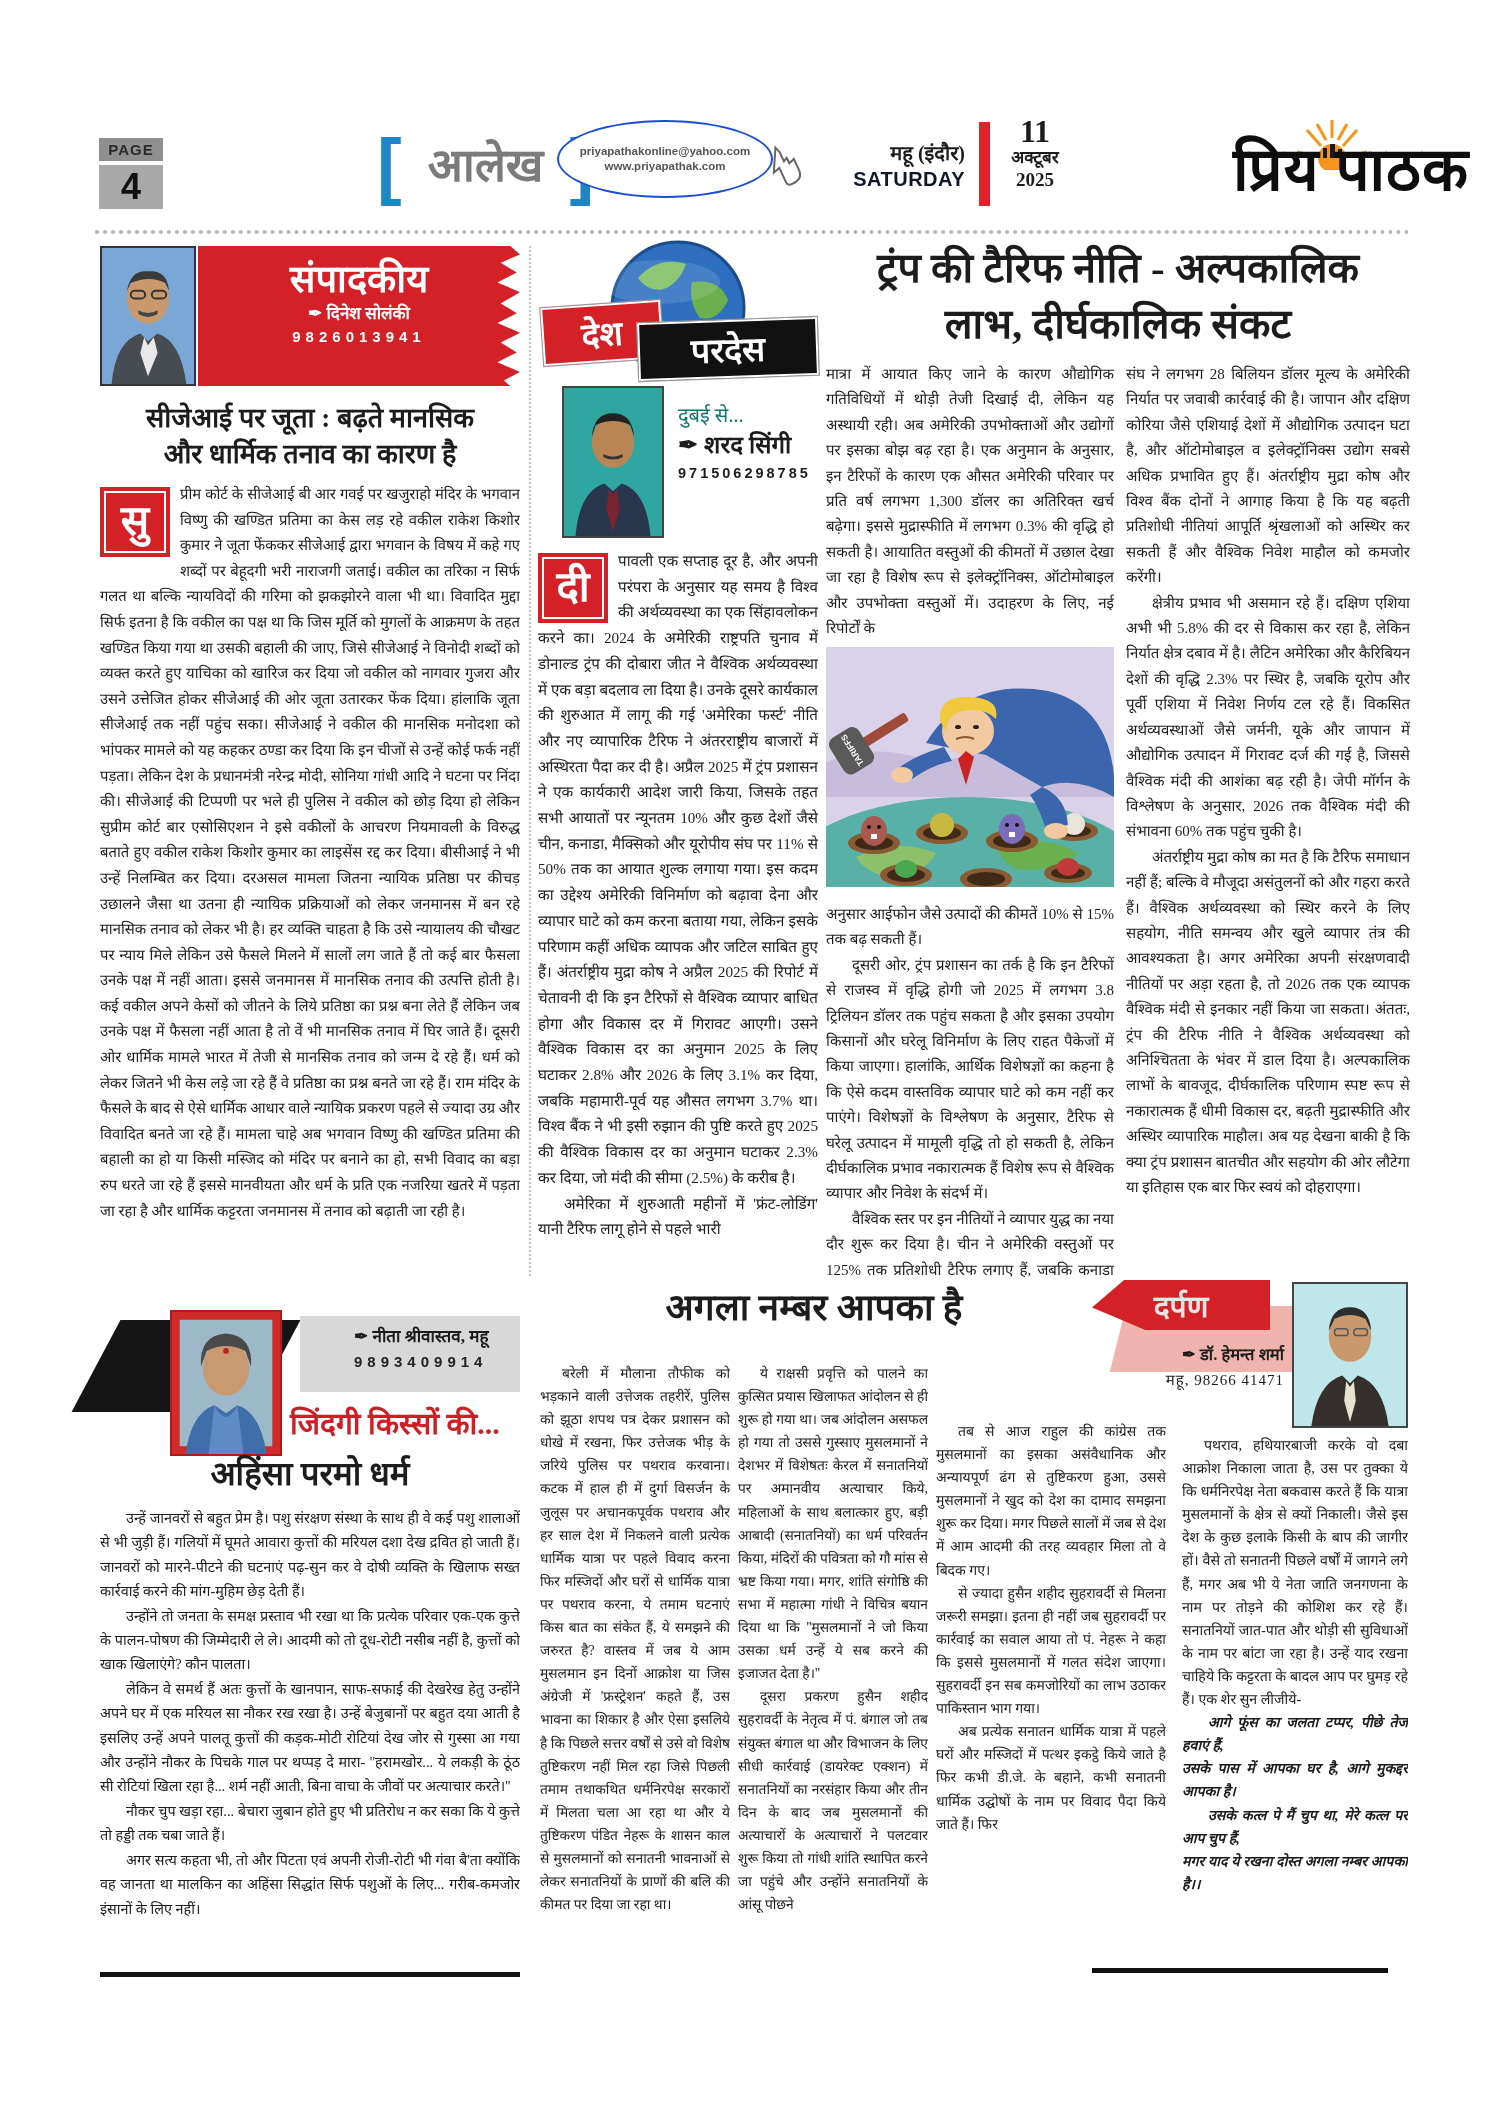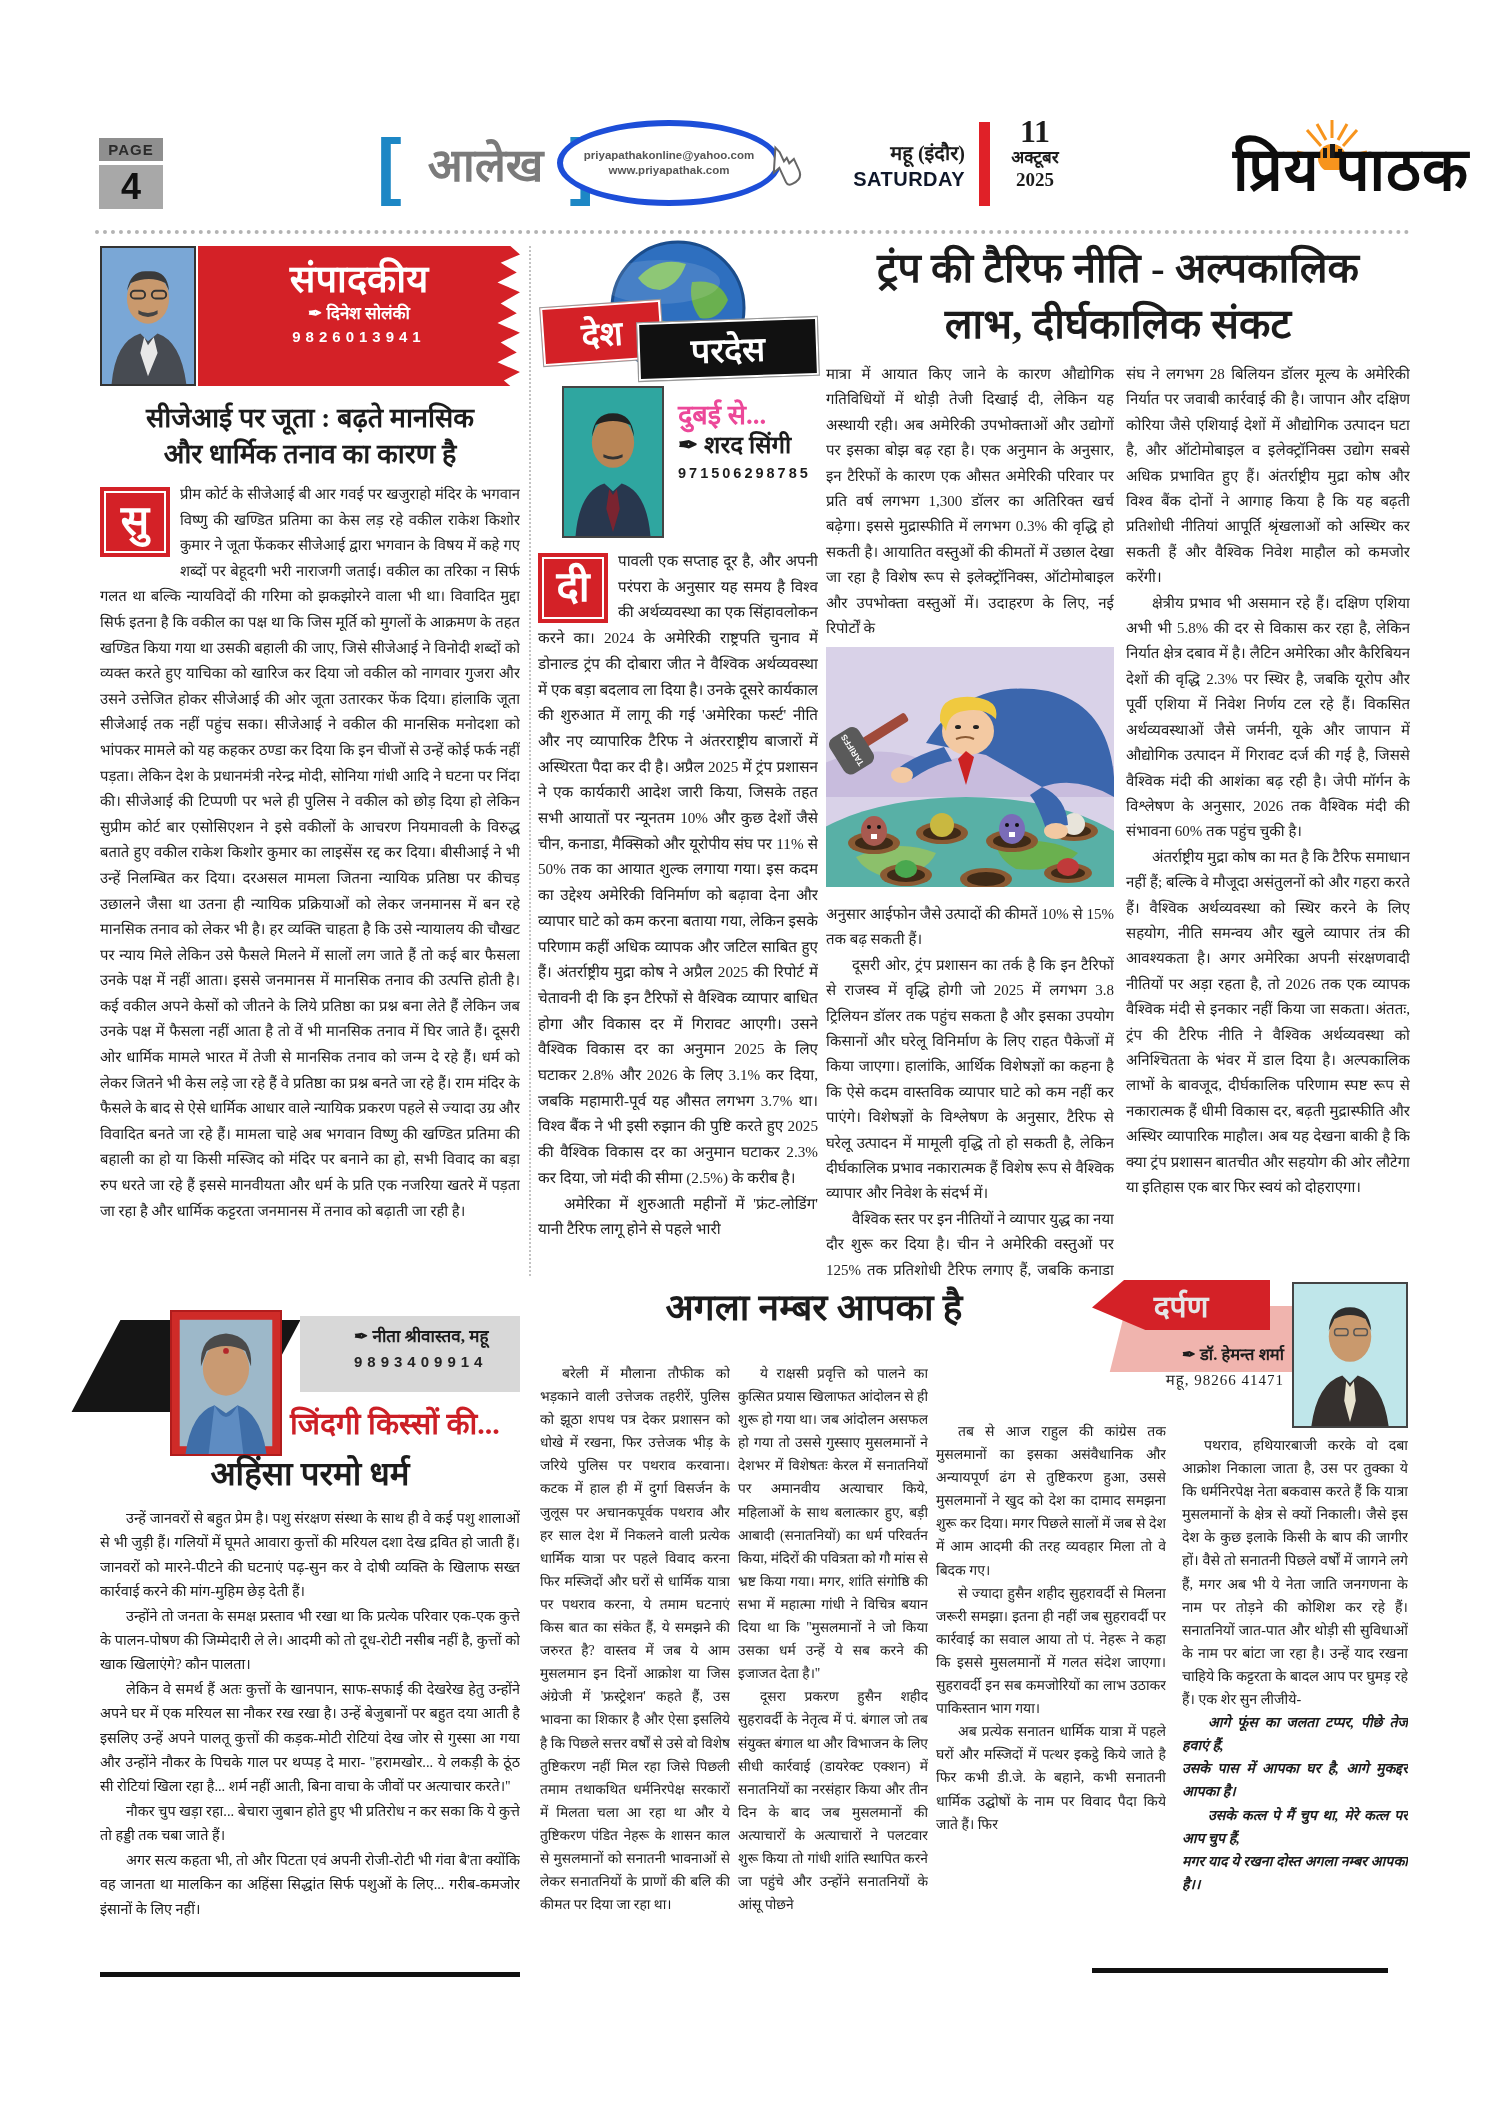--- a/index.html
+++ b/index.html
@@ -7,21 +7,21 @@
         font-family:"Liberation Serif","DejaVu Serif",serif;color:#1c1c1c;overflow:hidden;}
   .abs{position:absolute;}
   
   #header{position:absolute;left:95px;top:112px;width:1315px;height:118px;border-bottom:4px dotted #b3b3b3;}
   .page-badge{position:absolute;left:4px;top:26px;width:64px;text-align:center;font-family:"Liberation Sans",sans-serif;}
   .page-badge .pg{background:#8f8f8f;color:#2b2b2b;font-weight:bold;font-size:15px;letter-spacing:1px;padding:3px 0;}
   .page-badge .num{background:#a8a8a8;color:#111;font-weight:bold;font-size:36px;line-height:44px;margin-top:4px;}
   .aalekh{position:absolute;left:282px;top:22px;display:flex;align-items:center;gap:26px;}
   .bracket{color:#1d87c5;font-size:74px;line-height:64px;font-weight:bold;font-family:"Liberation Sans",sans-serif;}
   .aalekh-word{color:#7b7b7b;font-size:46px;font-weight:bold;line-height:60px;}
-  .contact-circle{position:absolute;left:462px;top:8px;width:212px;height:74px;border:6px solid #1d4ed8;border-radius:50%;
+  .contact-circle{position:absolute;left:462px;top:8px;width:212px;height:74px;border:2px solid #1d4ed8;border-radius:50%;
         background:#fff;display:flex;flex-direction:column;justify-content:center;align-items:center;
         font-family:"Liberation Sans",sans-serif;font-size:11.5px;font-weight:bold;color:#555;line-height:15px;}
   .hand{position:absolute;left:668px;top:30px;width:40px;height:46px;}
   .city-day{position:absolute;left:712px;top:28px;width:158px;text-align:right;}
   .city{font-size:20px;font-weight:bold;line-height:26px;}
   .day{font-family:Liberation Sans, sans-serif;font-size:20px;font-weight:bold;color:#0f172a;letter-spacing:.5px;line-height:26px;text-align:right;}
   .red-bar{position:absolute;left:884px;top:10px;width:11px;height:84px;background:#e02128;}
   .date-col{position:absolute;left:900px;top:2px;width:80px;text-align:center;}
   .date-dd{font-size:32px;font-weight:bold;line-height:34px;}
   .date-mm{font-size:17px;font-weight:bold;line-height:20px;}
@@ -61,21 +61,21 @@
   
   #deshpardes{position:absolute;left:538px;top:240px;width:280px;height:1042px;}
   .dp-logo{position:absolute;left:0;top:0;width:100%;height:208px;}
   .dp-globe{position:absolute;left:70px;top:-2px;}
   .dp-desh{position:absolute;left:4px;top:64px;width:116px;height:54px;background:#d42127;color:#fff;font-size:34px;font-weight:bold;
       display:flex;align-items:center;justify-content:center;transform:rotate(-4deg);border:2px solid #fff;box-shadow:0 0 0 1px #999;}
   .dp-pardes{position:absolute;left:100px;top:80px;width:176px;height:54px;background:#111;color:#fff;font-size:34px;font-weight:bold;
       display:flex;align-items:center;justify-content:center;transform:rotate(-2deg);border:2px solid #fff;box-shadow:0 0 0 1px #999;}
   .dp-photo{position:absolute;left:24px;top:146px;width:102px;height:152px;border:2px solid #444;box-sizing:border-box;}
   .dp-by{position:absolute;left:140px;top:160px;width:140px;}
-  .dp-by .d1{color:#ec4899;font-size:27px;font-weight:bold;line-height:30px;}
+  .dp-by .d1{color:#0f766e;font-size:20px;font-weight:normal;line-height:30px;}
   .dp-by .d2{font-size:24px;font-weight:bold;line-height:30px;}
   .dp-by .d3{font-family:"Liberation Sans",sans-serif;font-size:14.5px;font-weight:bold;letter-spacing:3px;line-height:26px;}
   .dp-body{position:absolute;left:0;top:308px;width:100%;height:734px;overflow:hidden;font-size:15.2px;line-height:25.7px;text-align:justify;}
   .dp-body p{margin:0;}
   .dp-body p.p2{text-indent:26px;}
   
   #tariff{position:absolute;left:826px;top:240px;width:584px;height:1042px;}
   .tf-headline{position:absolute;left:0;top:0;width:100%;text-align:center;font-size:41px;font-weight:900;line-height:56px;}
   .tf-colA{position:absolute;left:0;top:122px;width:288px;height:920px;overflow:hidden;font-size:15px;line-height:25.4px;text-align:justify;}
   .tf-colB{position:absolute;left:300px;top:122px;width:284px;height:920px;overflow:hidden;font-size:15px;line-height:25.4px;text-align:justify;}

